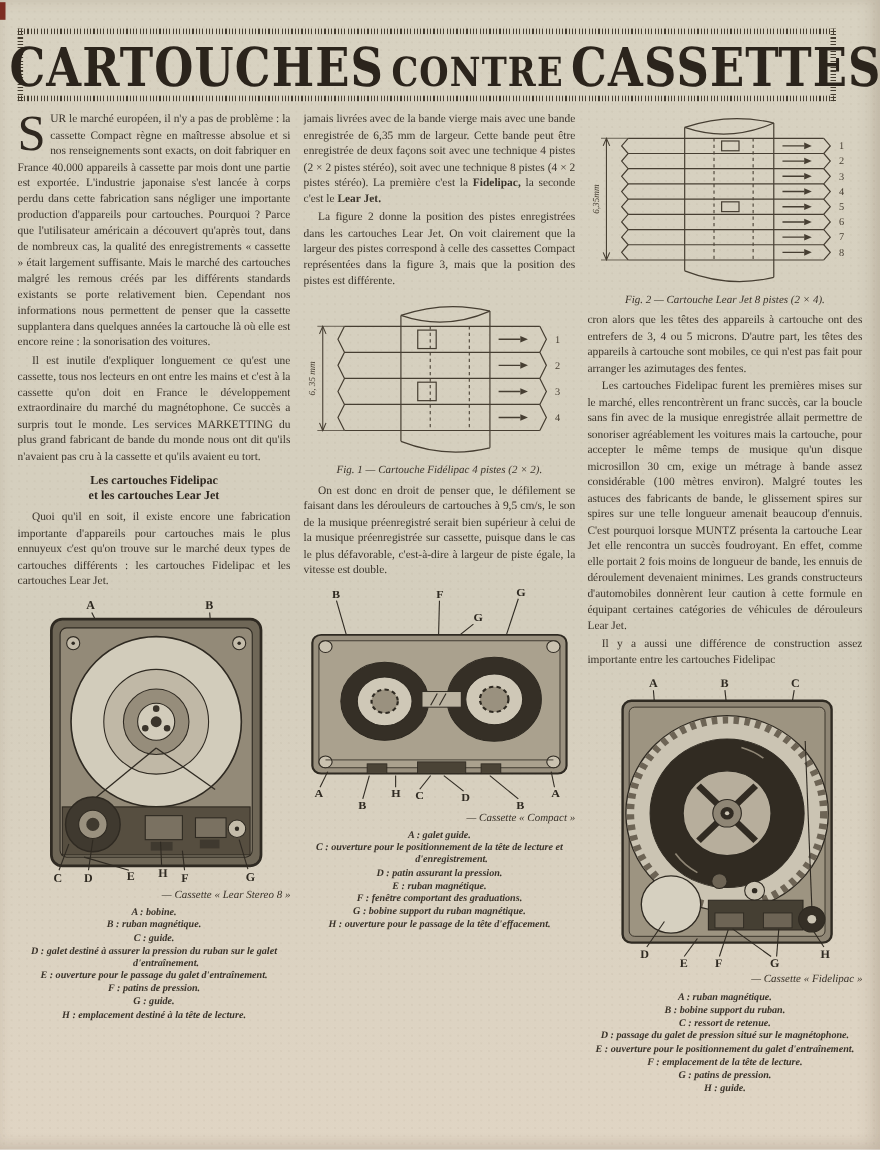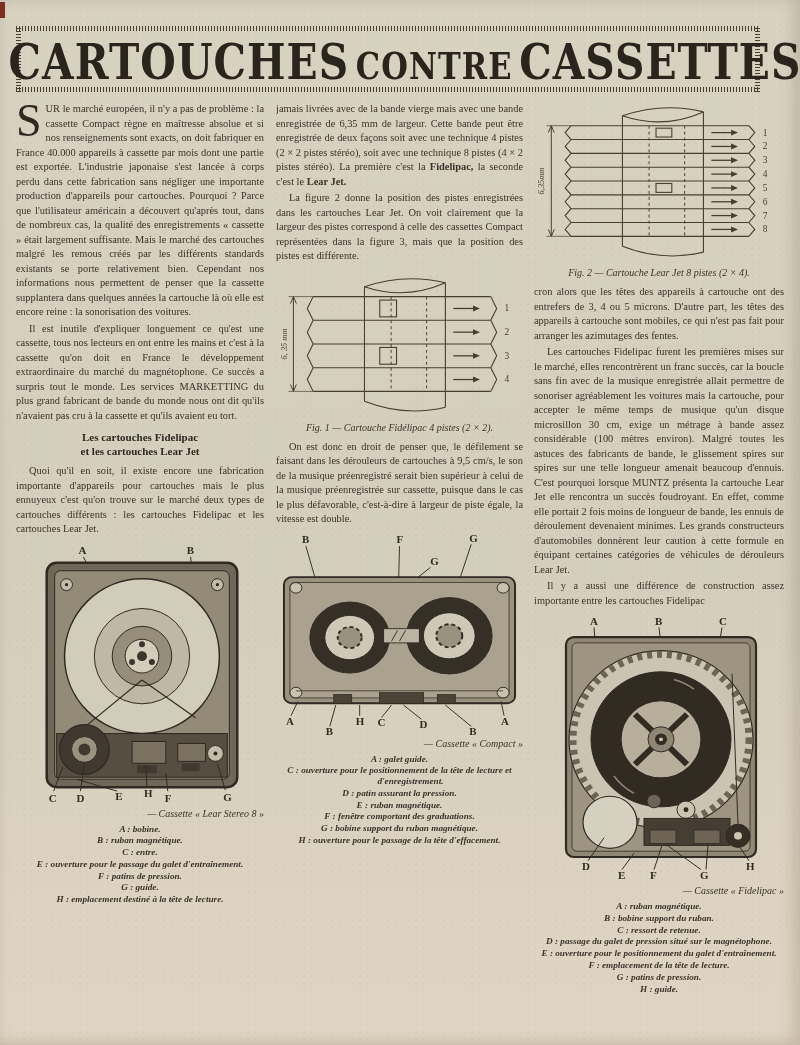--- a/index.html
+++ b/index.html
@@ -121,21 +121,22 @@
       <text class="plbl" x="149" y="263">F</text>
       <line x1="152" y1="252" x2="150" y2="234" stroke="#2f2a22" stroke-width="1"></line>
       <text class="plbl" x="208" y="262">G</text>
       <line x1="210" y1="251" x2="202" y2="224" stroke="#2f2a22" stroke-width="1"></line>
     </svg>
   </div>
   <div class="photocap">— Cassette « Lear Stereo 8 »</div>
   <div class="legend">
       <div class="lrow">A : bobine.</div>
       <div class="lrow">B : ruban magnétique.</div>
-      <div class="lrow">C : entre.</div>
+      <div class="lrow">C : guide.</div>
+      <div class="lrow">D : galet destiné à assurer la pression du ruban sur le galet d'entraînement.</div>
       <div class="lrow">E : ouverture pour le passage du galet d'entraînement.</div>
       <div class="lrow">F : patins de pression.</div>
       <div class="lrow">G : guide.</div>
       <div class="lrow">H : emplacement destiné à la tête de lecture.</div>
     </div>
 </div>
 
 <div class="col col2">
   <p><span>jamais livrées avec de la bande vierge mais avec une bande enregistrée de 6,35 mm de largeur. Cette bande peut être enregistrée de deux façons soit avec une technique 4 pistes (2 × 2 pistes stéréo), soit avec une technique 8 pistes (4 × 2 pistes stéréo). La première c'est la </span><span class="bold">Fidelipac,</span><span> la seconde c'est le </span><span class="bold">Lear Jet.</span></p>
   <p class="ind">La figure 2 donne la position des pistes enregistrées dans les cartouches Lear Jet. On voit clairement que la largeur des pistes correspond à celle des cassettes Compact représentées dans la figure 3, mais que la position des pistes est différente.</p>

